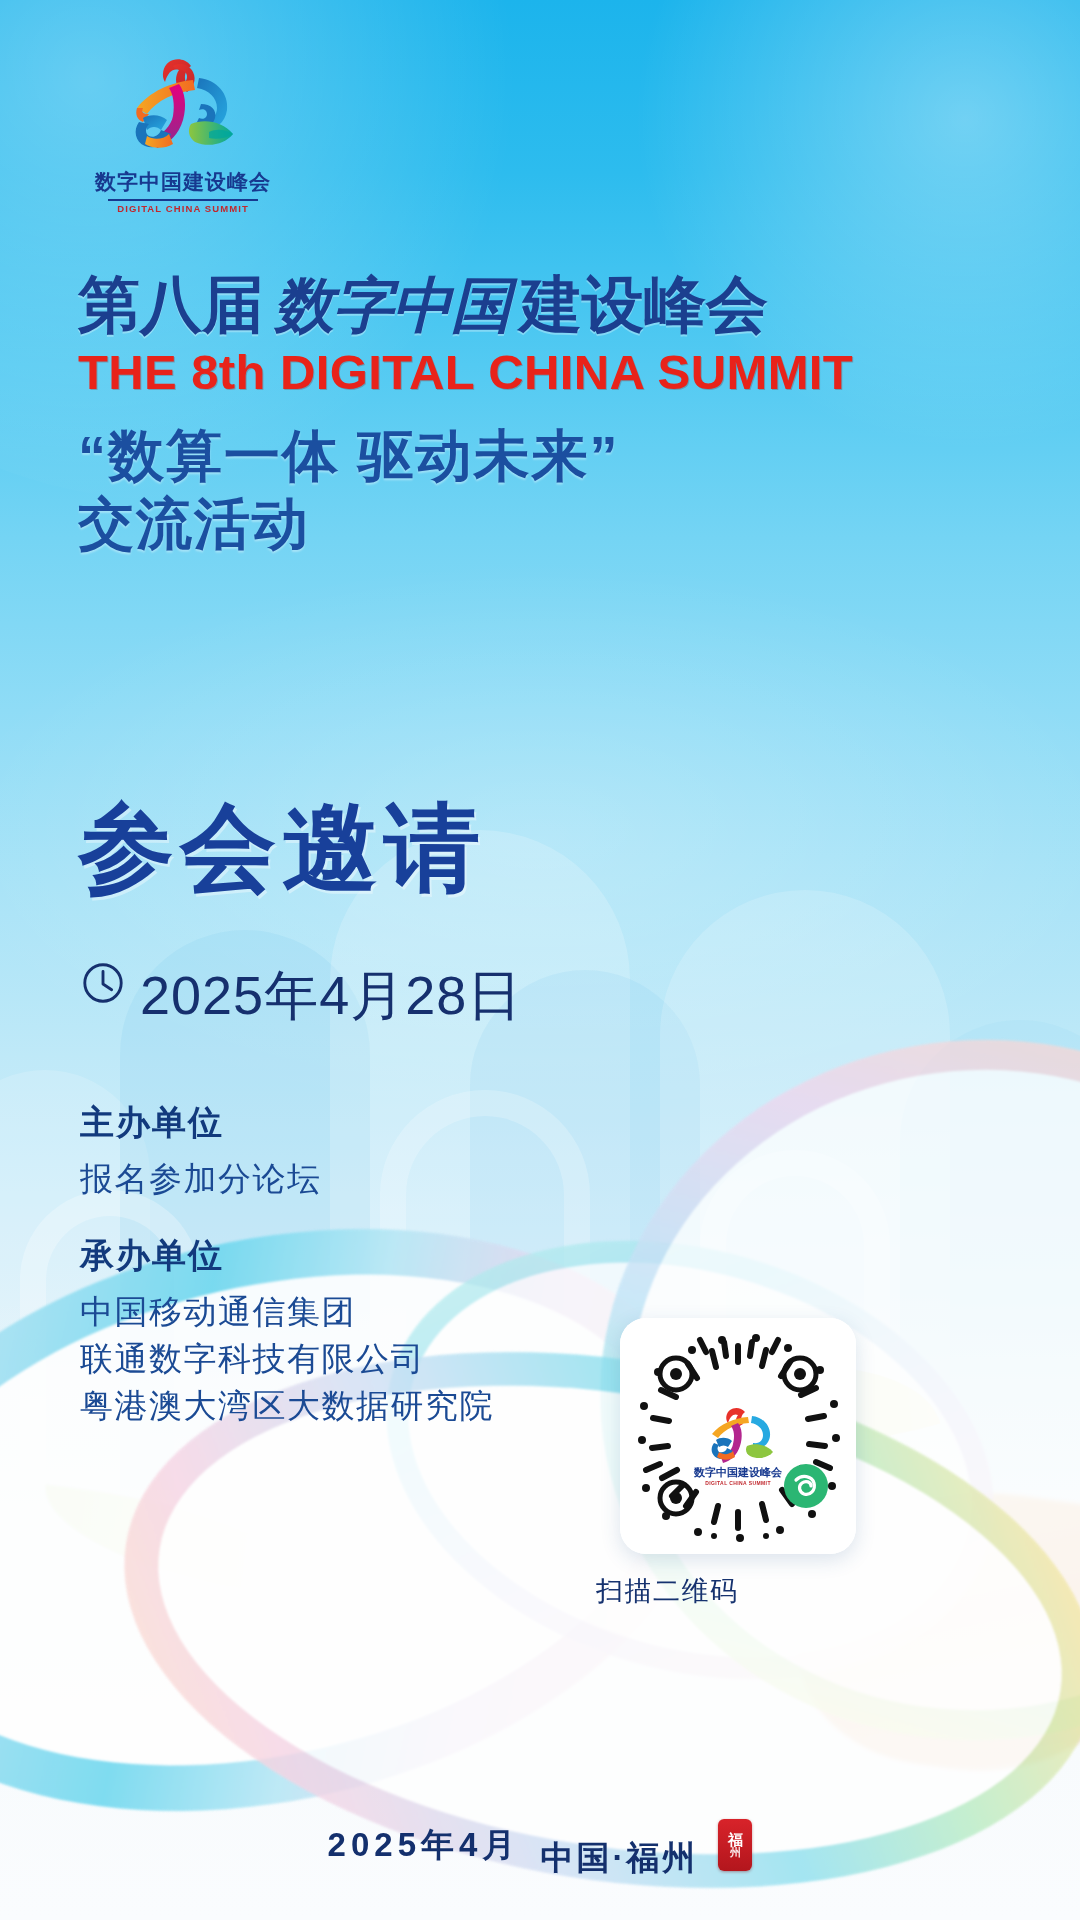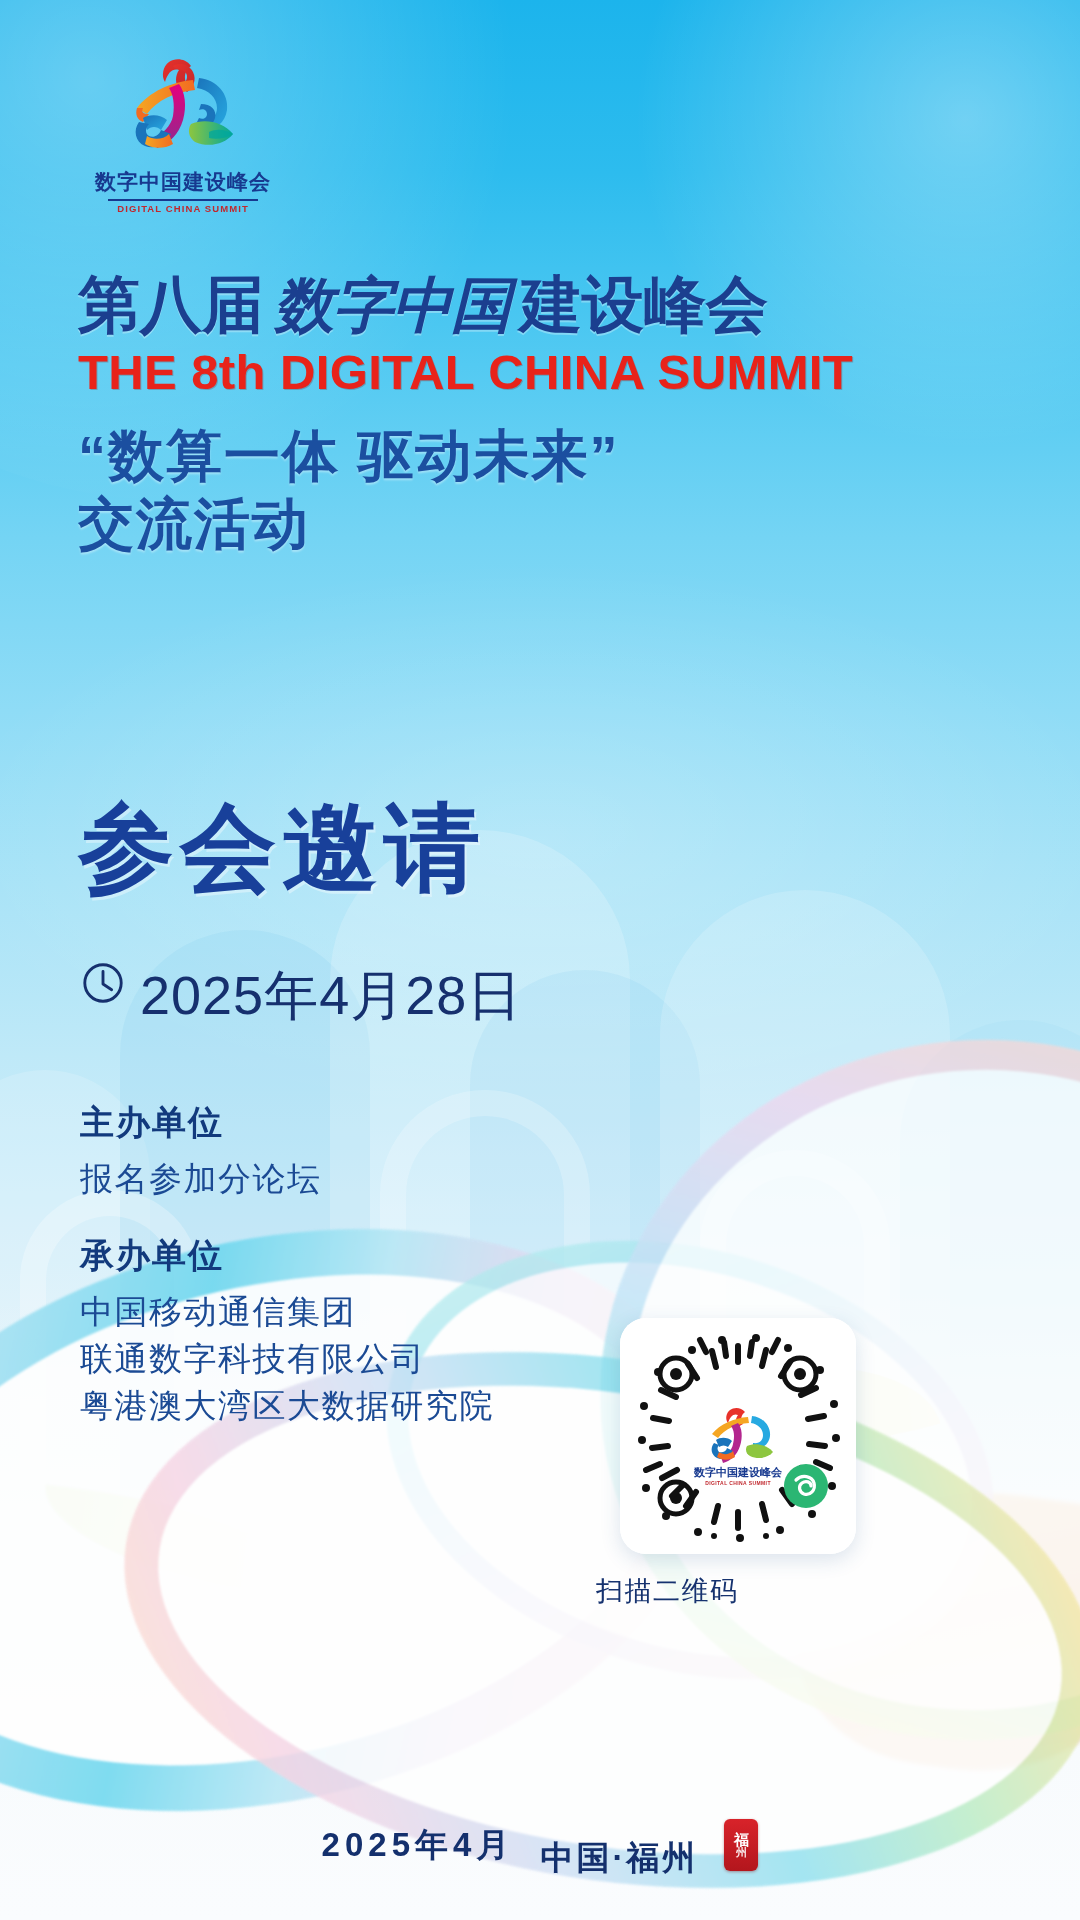--- a/index.html
+++ b/index.html
@@ -225,21 +225,21 @@
     position:absolute; left:596px; top:1572px;
     width:290px; text-align:left;
     font-size:27px; line-height:1.45; color:#16326f; letter-spacing:1.5px;
   }
 
   
   .footer {
     position:absolute; left:0; right:0; bottom:0;
     height:150px;
     display:flex; align-items:center; justify-content:center;
-    gap:26px;
+    gap:20px;
   }
   .f-cn {
     font-size:33px; font-weight:bold; color:#14306d;
     letter-spacing:5px; white-space:nowrap;
   }
   .f-city {
     font-size:33px; font-weight:bold; color:#14306d;
     letter-spacing:3px; white-space:nowrap;margin-top:27px;
   }
   .seal {

